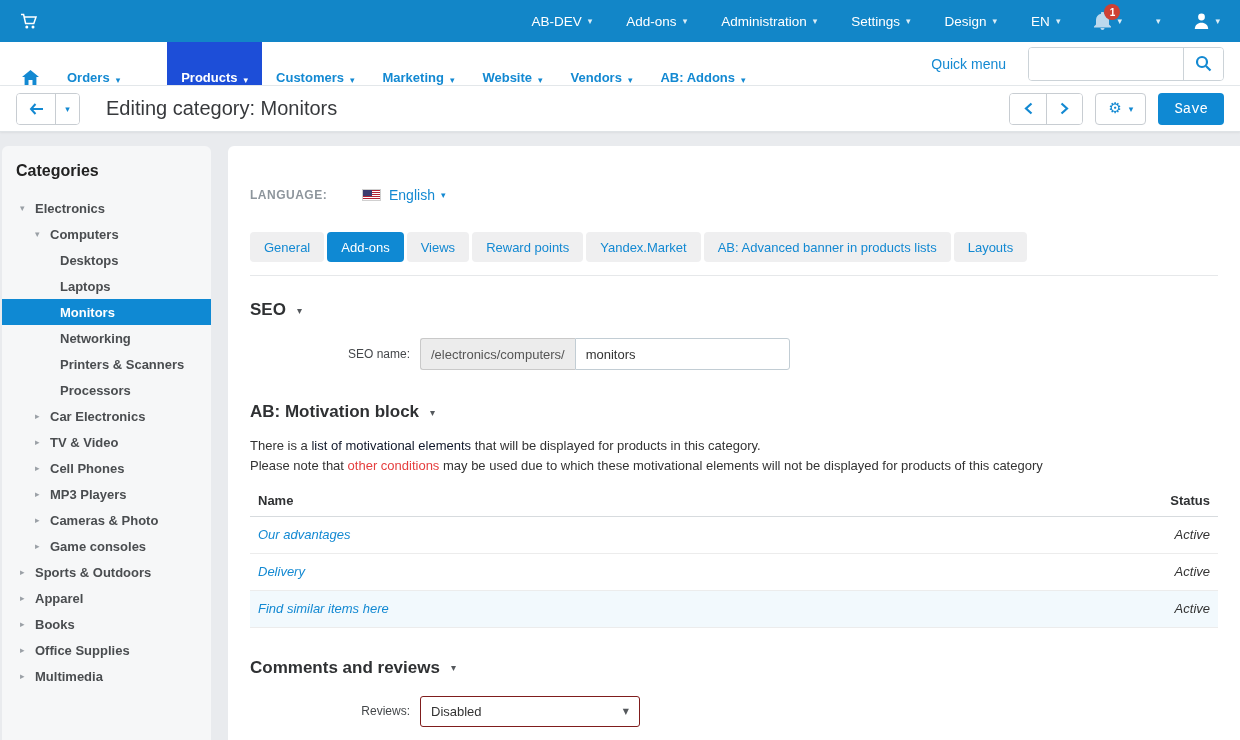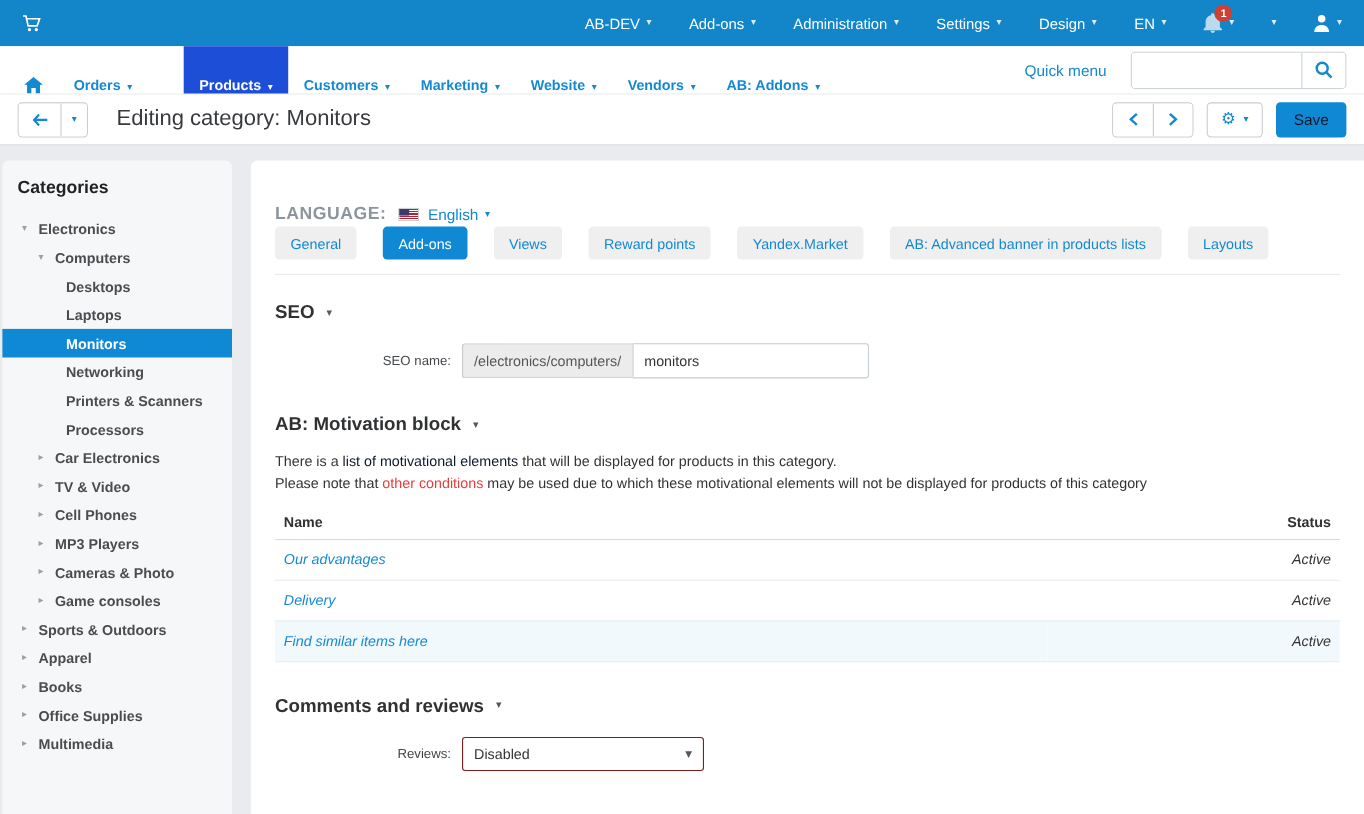--- a/index.html
+++ b/index.html
@@ -69,21 +69,21 @@
   .page-title { font-size:20px; font-weight:normal; color:#37393c; margin-left:26px; }
   .toolbar-right { margin-left:auto; display:flex; align-items:center; gap:12px; }
   .pg-btn { width:36px; }
   .gear-btn {
     height:32px; padding:0 12px; border:1px solid #c8cdd2; border-radius:4px; background:#fff;
     display:flex; align-items:center; gap:7px; cursor:pointer;
   }
   .gear-glyph { font-family:"DejaVu Sans", sans-serif; font-size:15px; color:#1389d2; line-height:1; }
   .save-btn {
     height:32px; padding:0 16px; border:none; border-radius:4px; background:#0f89d3;
-    color:#0f172a; font-size:14px; cursor:pointer; font-family:Liberation Sans, sans-serif;
+    color:#ffffff; font-size:14px; cursor:pointer; font-family:Liberation Mono, monospace;
   }
 
   
   .page { position:relative; height:608px; }
   .sidebar {
     position:absolute; left:2px; top:14px; bottom:0; width:209px;
     background:#f6f7f8; border-radius:6px 6px 0 0; padding-top:16px; overflow:hidden;
   }
   .sidebar h2 { font-size:16px; color:#222; margin:0 0 15px 14px; }
   .tree-row {
@@ -91,27 +91,27 @@
     font-size:13px; cursor:pointer; white-space:nowrap;
   }
   .tree-caret { width:15px; color:#9aa0a6; font-family:"DejaVu Sans", sans-serif; font-size:9px; }
   .tree-row.selected { background:#0f89d3; color:#fff; }
 
   .content {
     position:absolute; left:228px; top:14px; right:0; bottom:0;
     background:#fff; border-radius:6px 0 0 0; padding:20px 22px; overflow:hidden;
   }
   .lang-row { margin-top:18px; display:flex; align-items:center; height:22px; }
-  .lang-label { width:112px; font-size:16px; font-weight:bold; color:#8d959c; letter-spacing:.5px; }
+  .lang-label { width:112px; font-size:12px; font-weight:bold; color:#8d959c; letter-spacing:.5px; }
   .flag { position:relative; width:19px; height:12px; margin-right:8px; flex:none;
     background:repeating-linear-gradient(#b22234 0 1px, #fff 1px 2px); border:1px solid #d0d0d0; }
   .flag::before { content:""; position:absolute; left:0; top:0; width:9px; height:6px; background:#3c3b6e; }
   .lang-link { color:#1389d2; font-size:14px; display:flex; align-items:center; gap:6px; cursor:pointer; text-decoration:none; }
 
-  .tabs { display:flex; gap:24px;align-items:flex-end; }
+  .tabs { margin-top:26px; display:flex; gap:3px;align-items:flex-end; }
   .tab {
     height:30px; display:flex; align-items:center; padding:0 14px; border-radius:4px;
     background:#efeff0; color:#1389d2; font-size:13px; cursor:pointer; white-space:nowrap;
   }
   .tab.active { background:#0f89d3; color:#fff; }
   .tabs-divider { border:none; border-top:1px solid #e6e8ea; margin:13px 0 0; }
 
   .sec-title { margin-top:24px; font-size:17px; color:#2f3133; display:flex; align-items:center; gap:11px; cursor:pointer; }
   .sec-caret { color:#55595d; font-family:"DejaVu Sans", sans-serif; font-size:10px; }
 

